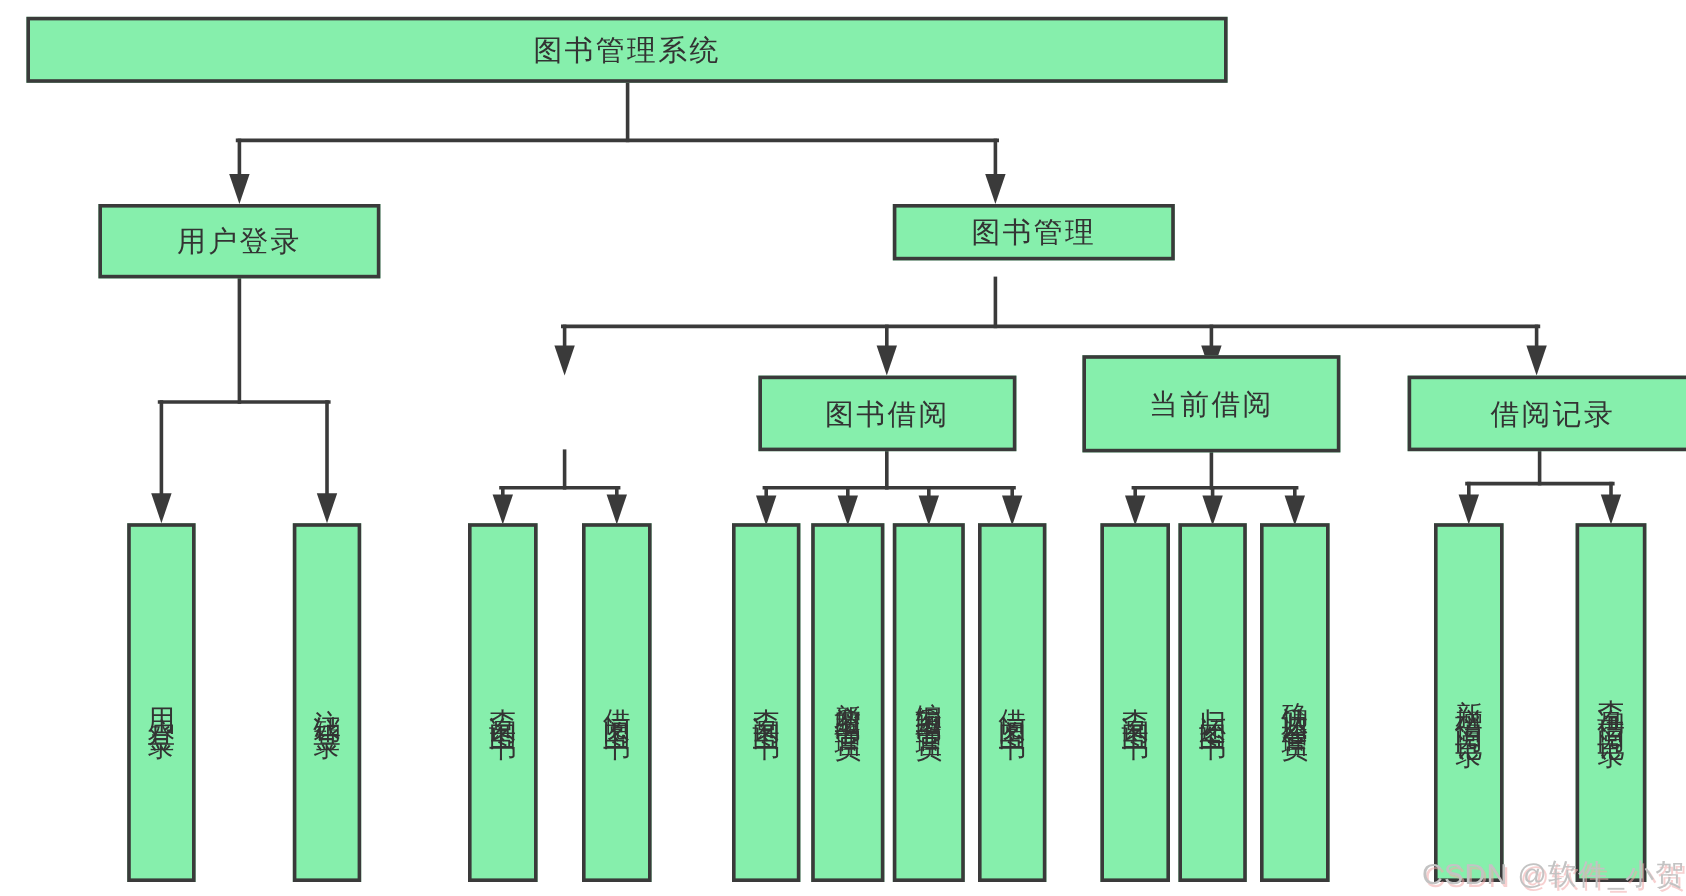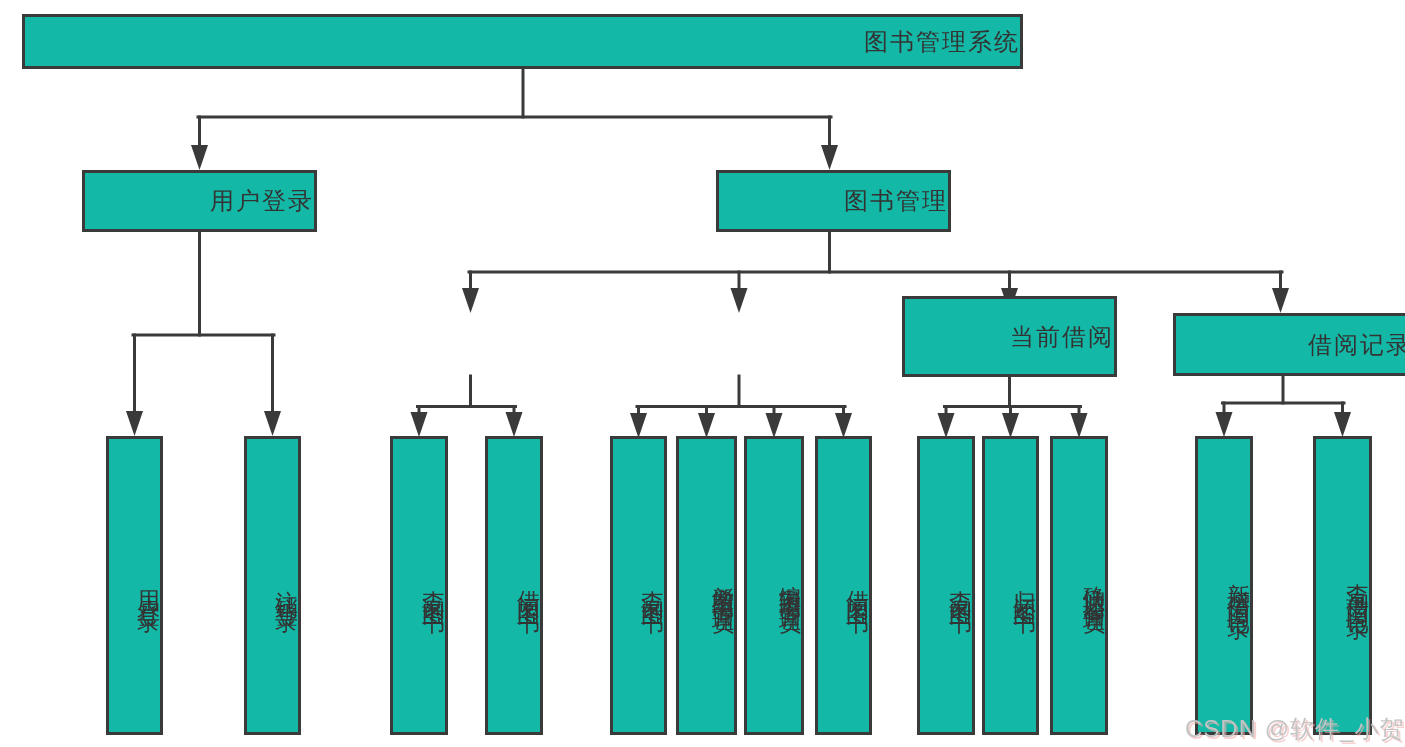--- a/index.html
+++ b/index.html
@@ -8,24 +8,24 @@
     width:1405px;height:747px;
     background:#ffffff;
     font-family:"Liberation Sans", sans-serif;
     overflow:hidden;
   }
   #connectors{position:absolute;left:0;top:0;z-index:1;}
   .box{
     position:absolute;
     box-sizing:border-box;
     border:3px solid #3a3a3a;
-    background:#14b8a6;
+    background:#86efac;
     display:flex;
     align-items:center;
-    justify-content:flex-end;
+    justify-content:center;
     color:#333333;
     z-index:2;
   }
   .hlabel{
     font-size:24px;
     letter-spacing:2px;
     white-space:nowrap;
   }
   .vbox .vlabel{
     writing-mode:vertical-rl;
@@ -123,24 +123,27 @@
     </g>
   </svg>
 
   <div class="box" style="left:22px;top:14px;width:1001px;height:55px">
     <span class="hlabel">图书管理系统</span>
   </div>
 
   <div class="box" style="left:82px;top:170px;width:235px;height:62px">
     <span class="hlabel">用户登录</span>
   </div>
-  <div class="box" style="left:716px;top:170px;width:235px;height:62px">
+  <div class="box" style="left:744px;top:170px;width:235px;height:47px">
     <span class="hlabel">图书管理</span>
   </div>
 
+  <div class="box" style="left:632px;top:313px;width:215px;height:63px">
+    <span class="hlabel">图书借阅</span>
+  </div>
   <div class="box" style="left:902px;top:296px;width:215px;height:81px">
     <span class="hlabel">当前借阅</span>
   </div>
   <div class="box" style="left:1173px;top:313px;width:242px;height:63px">
     <span class="hlabel">借阅记录</span>
   </div>
 
   <div class="box vbox" style="left:106px;top:436px;width:57px;height:299px">
     <span class="vlabel">用户登录</span>
   </div>

